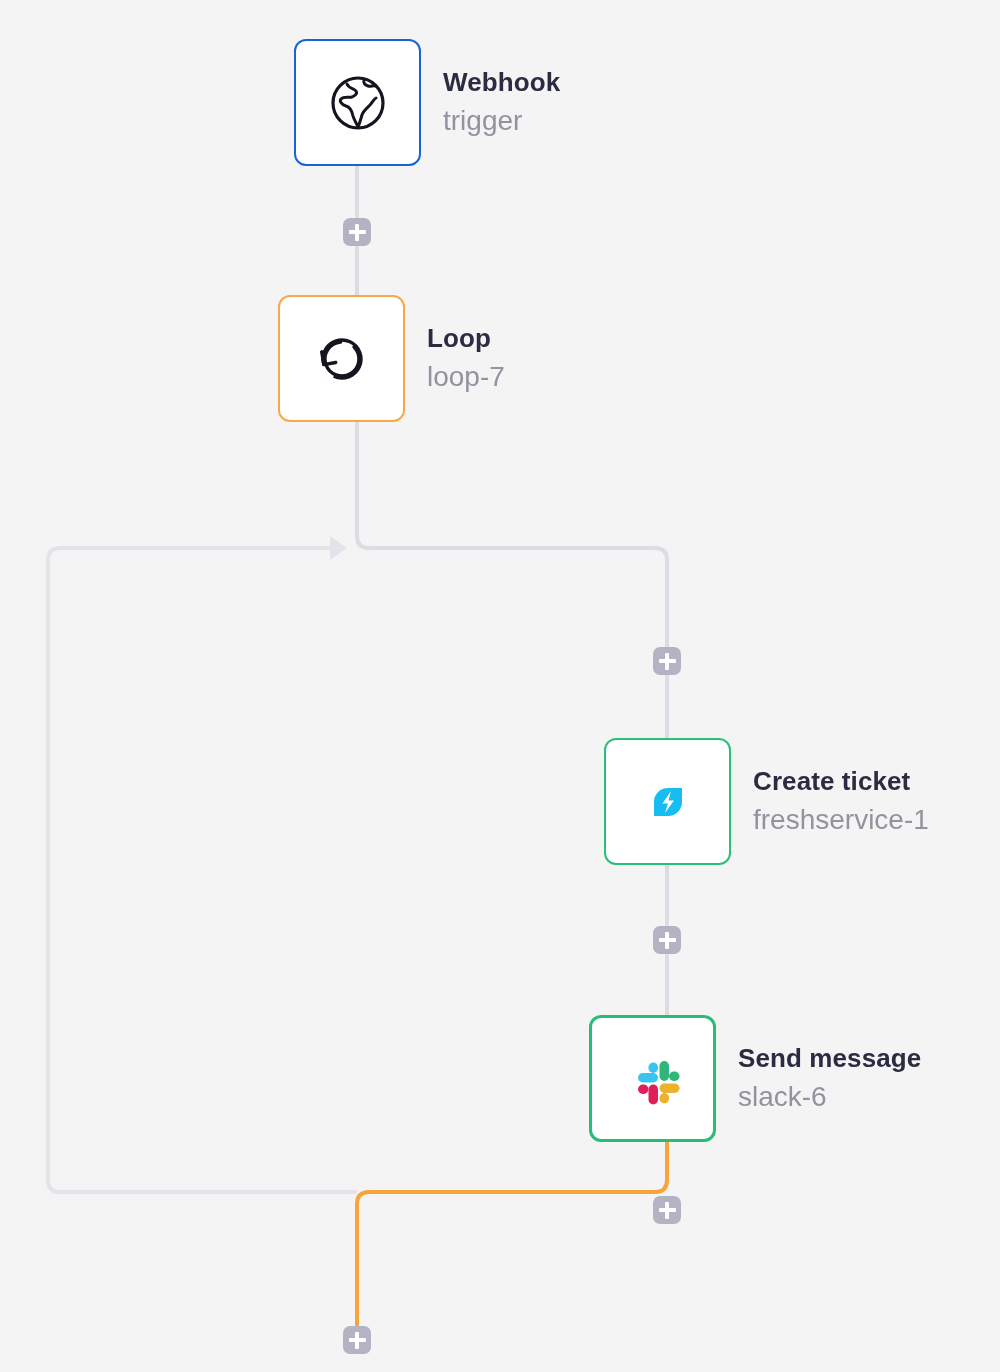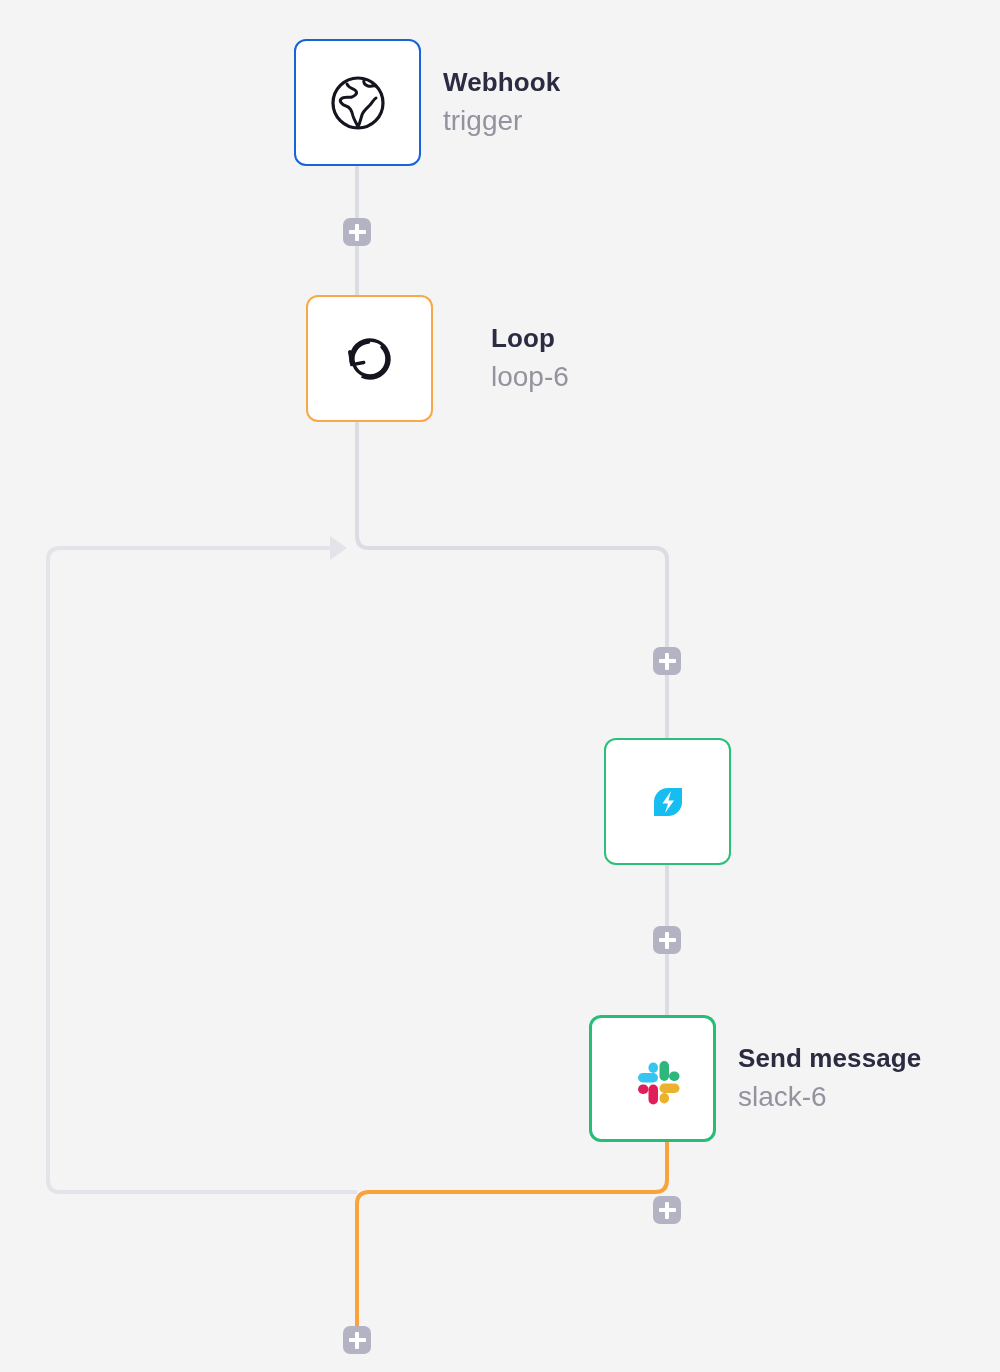--- a/index.html
+++ b/index.html
@@ -130,46 +130,50 @@
           <path d="M37 8 C36 11, 38 13, 41 14 C44 15, 46 13, 48 14" fill="none" stroke="#15151f" stroke-width="3" stroke-linecap="round" stroke-linejoin="round"></path>
         </svg>
       </span>
     </div>
     <div class="node-labels">
       <div class="node-title">Webhook</div>
       <div class="node-subtitle">trigger</div>
     </div>
   </div>
 
-  <div class="node" style="left:306px; top:295px;gap:36px;">
+  <div class="node" style="left:278px; top:295px;">
     <div class="node-box orange">
       <span>
         <svg class="icon-svg" width="62" height="62" viewBox="0 0 62 62">
           <path d="M14 31 A17 17 0 1 1 20 44" fill="none" stroke="#15151f" stroke-width="3.4" stroke-linecap="round" transform="rotate(135 31 31)"></path>
           <circle cx="31" cy="31" r="19" fill="none" stroke="#15151f" stroke-width="3.4" stroke-dasharray="104 16" transform="rotate(160 31 31)"></circle>
           <path d="M12 23 L12 36 L24 36" fill="none" stroke="#15151f" stroke-width="3.4" stroke-linecap="round" stroke-linejoin="round" transform="rotate(-10 16 31) scale(1)"></path>
         </svg>
       </span>
     </div>
     <div class="node-labels">
       <div class="node-title">Loop</div>
-      <div class="node-subtitle">loop-6</div>
+      <div class="node-subtitle">loop-7</div>
     </div>
   </div>
 
   <div class="node" style="left:604px; top:738px;">
     <div class="node-box green">
       <span>
         <svg class="icon-svg" width="56" height="56" viewBox="0 0 56 56">
           <path d="M14 28 A14 14 0 0 1 28 14 L42 14 L42 28 A14 14 0 0 1 28 42
                    L14 42 Z" fill="#16bdf0"></path>
           <path d="M31 17 L22.5 29.5 L28 29.5 L25 39 L34 26.5 L28.5 26.5 Z" fill="#ffffff"></path>
         </svg>
       </span>
     </div>
+    <div class="node-labels">
+      <div class="node-title">Create ticket</div>
+      <div class="node-subtitle">freshservice-1</div>
+    </div>
   </div>
 
   <div class="node" style="left:589px; top:1015px;">
     <div class="node-box green-thick">
       <span>
         <svg class="icon-svg" width="62" height="62" viewBox="0 0 62 62">
 
           <rect x="16" y="25" width="20" height="9.5" rx="4.75" fill="#36c5f0"></rect>
           <rect x="26.5" y="14.5" width="9.5" height="10.5" rx="4.75" fill="#36c5f0"></rect>
 

